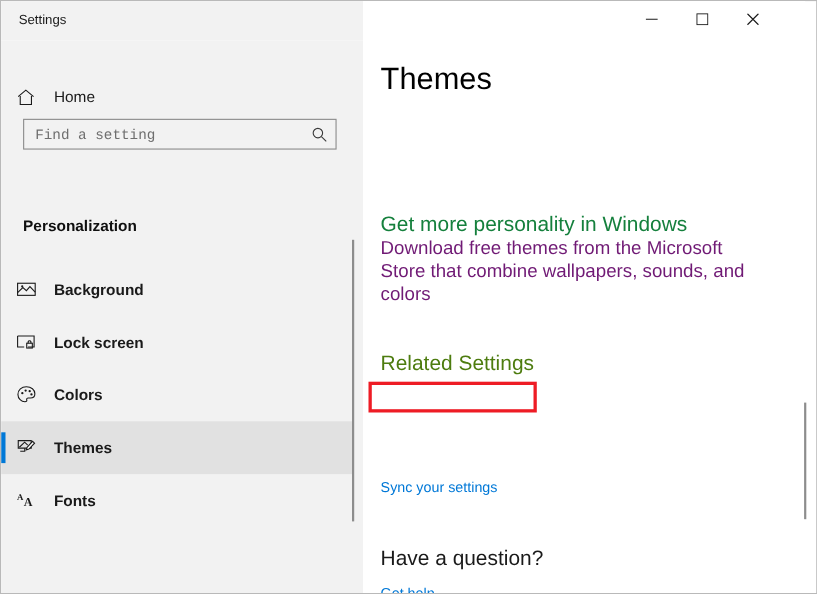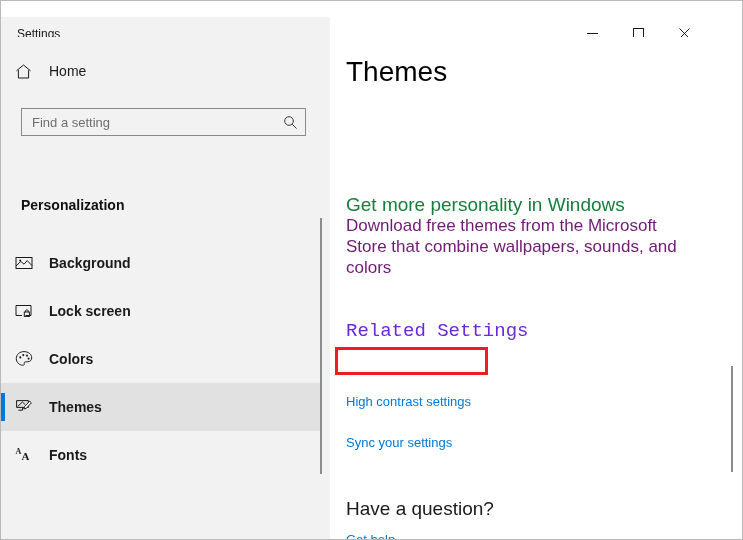--- a/index.html
+++ b/index.html
@@ -22,21 +22,20 @@
     box-sizing: border-box;
   }
 
   
   #titlebar {
     position: absolute;
     top: 0; left: 0;
     width: 731px;
     height: 36px;
     background: #ffffff;
-    margin-top: 16px;
   }
   #titlebar-left {
     position: absolute;
     top: 0; left: 0;
     width: 329px;
     height: 36px;
     background: #f2f2f2;
   }
   #app-title {
     position: absolute;
@@ -72,21 +71,21 @@
     overflow: hidden;
   }
 
   #home-row {
     position: absolute;
     top: 26px;
     left: 0;
     width: 320px;
     height: 34px;
     display: flex;
-    align-items: flex-start;
+    align-items: flex-end;
     cursor: default;
   }
   .nav-icon {
     width: 34px;
     margin-left: 14px;
     display: flex;
     align-items: center;
     justify-content: flex-start;
     flex: none;
   }
@@ -108,21 +107,21 @@
     background: #f2f2f2;
     box-sizing: border-box;
     display: flex;
     align-items: center;
   }
   #search-input {
     flex: 1 1 auto;
     border: 0;
     outline: 0;
     background: transparent;
-    font-family: Liberation Sans, sans-serif;
+    font-family: Liberation Mono, monospace;
     font-size: 13px;
     color: #4c1d95;
     padding: 0 0 0 10px;
     height: 26px;
   }
   #search-input::placeholder { color: #6e6e6e; opacity: 1; }
   #search-icon-btn {
     width: 30px;
     height: 26px;
     display: flex;
@@ -228,24 +227,23 @@
     font-size: 17px;
     color: #701a75;
     line-height: 21px;
   }
 
   #related-heading {
     position: absolute;
     top: 282px;
     left: 16px;
     font-size: 19px;
-    color: #6d28d9;
+    color: #4d7c0f;
     line-height: 24px;
     white-space: nowrap;
-    font-family: Liberation Mono, monospace;
   }
 
   .content-link {
     position: absolute;
     left: 16px;
     font-size: 13px;
     color: #0078d7;
     text-decoration: none;
     line-height: 17px;
     white-space: nowrap;
@@ -440,21 +438,20 @@
 
   <div id="content">
 
     <div id="page-title">Themes</div>
 
     <div id="promo-heading">Get more personality in Windows</div>
     <div id="promo-body">Download free themes from the Microsoft Store that combine wallpapers, sounds, and colors</div>
 
     <div id="related-heading">Related Settings</div>
 
-    <a href="#" class="content-link" id="link-high-contrast">High contrast settings</a>
     <a href="#" class="content-link" id="link-sync">Sync your settings</a>
 
     <div id="question-heading">Have a question?</div>
     <div id="link-get-help">Get help</div>
 
     <div id="content-scrollbar">
       <div id="content-scroll-thumb"></div>
     </div>
   </div>
 

